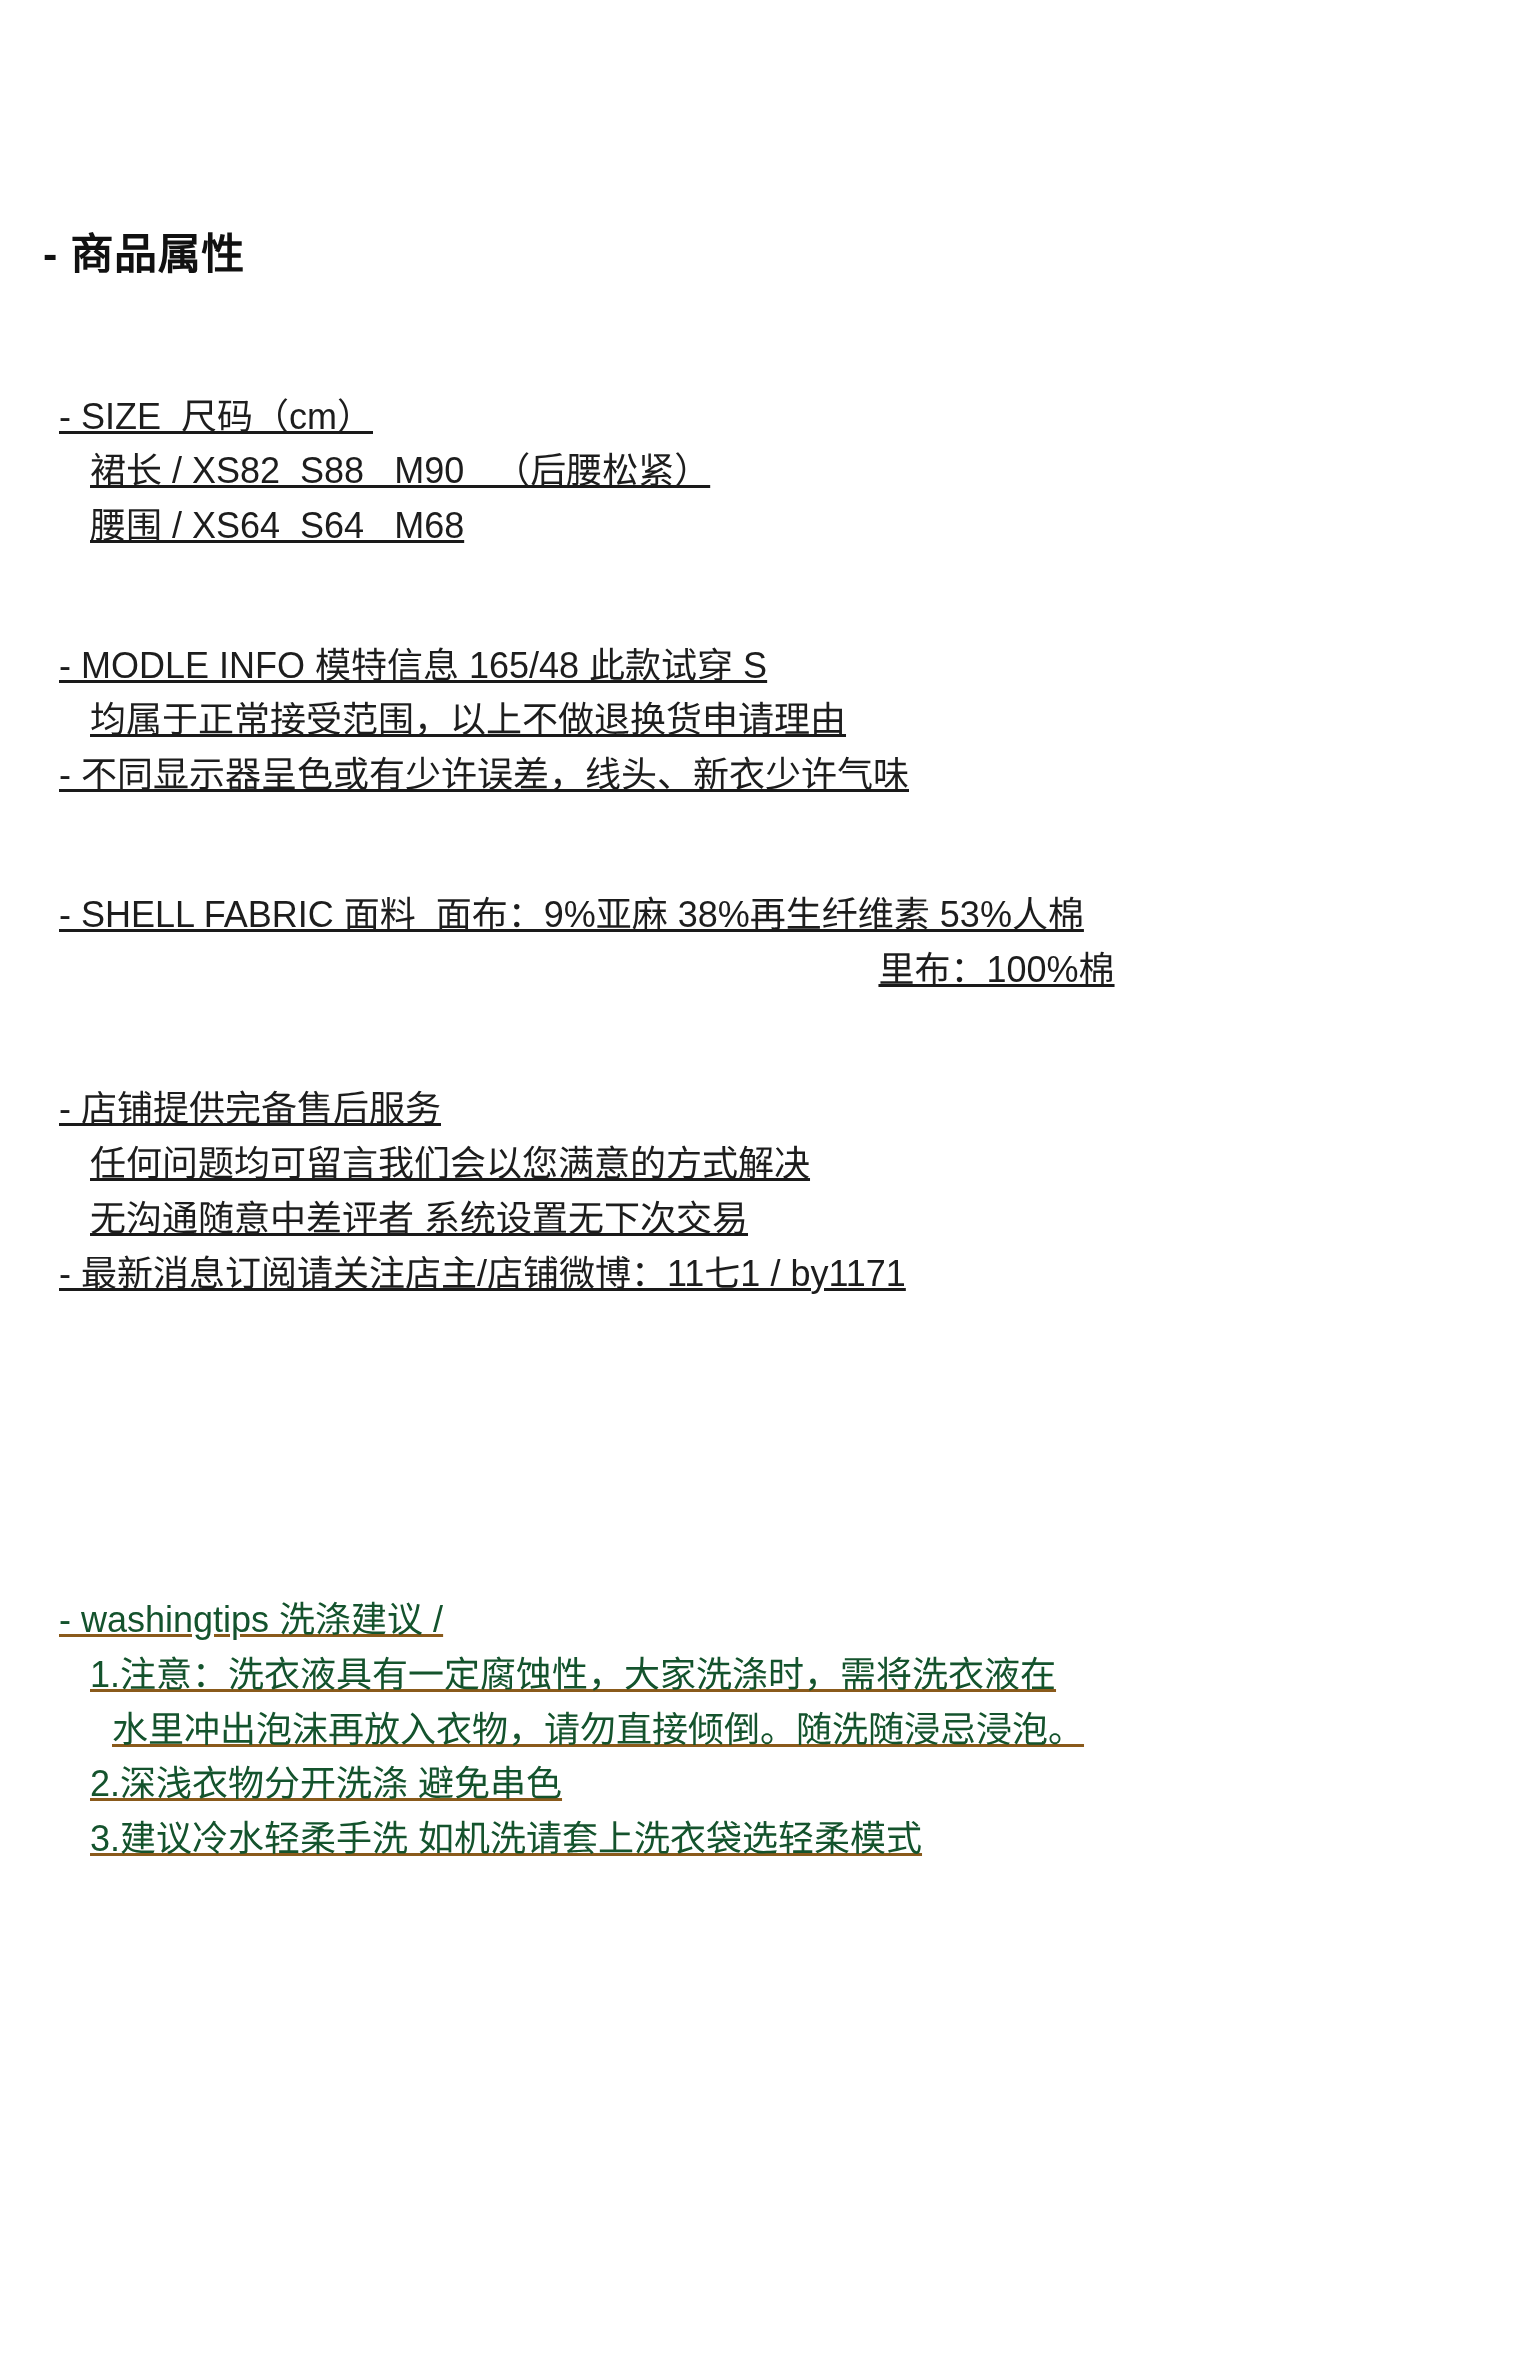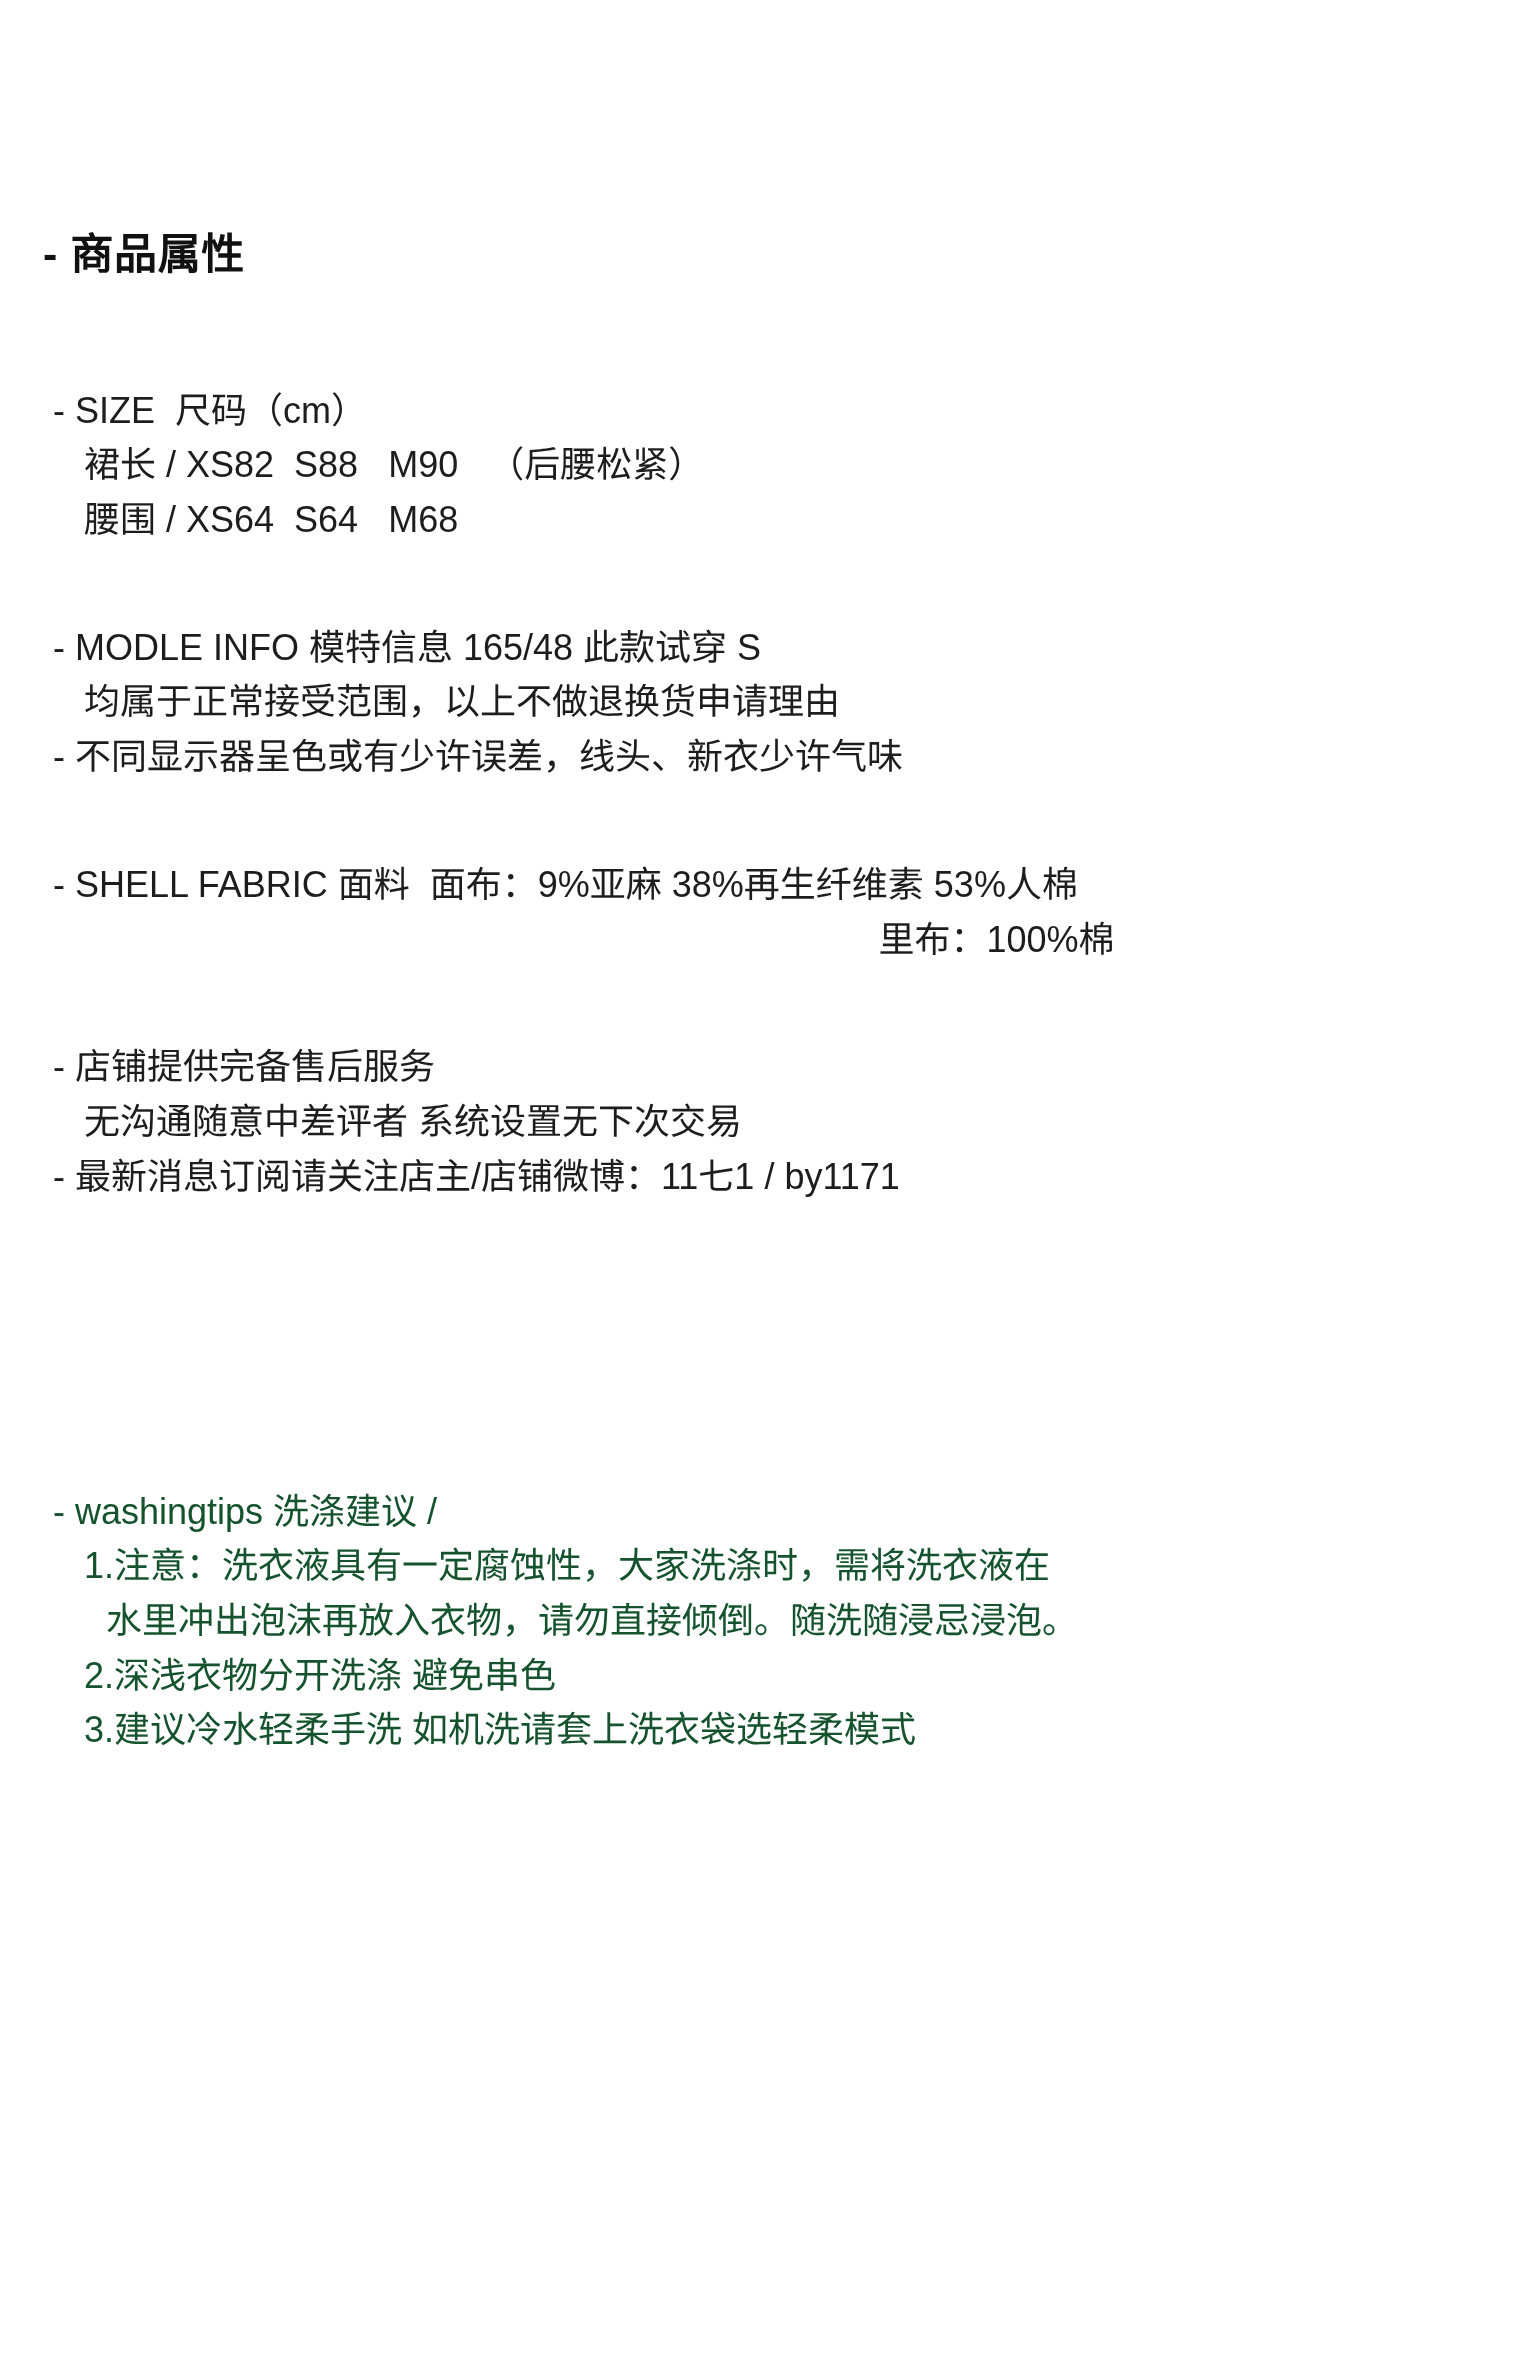--- a/index.html
+++ b/index.html
@@ -31,21 +31,22 @@
   }
   .heading {
     font-size: 43px;
     font-weight: bold;
     letter-spacing: 0.6px;
     line-height: 1.2;
     margin: 0 0 0 0;
     color: #111111;
   }
   .block {
-    margin: 10px;
+    margin: 16px;
+    text-decoration: underline;
   }
   .line {
     font-size: 36px;
     line-height: 1.52;
     color: #1d1d1d;
     white-space: pre;
     font-weight: 400;
   }
   .indent-1 { padding-left: 31px; }
   .indent-2 { padding-left: 53px; }
@@ -86,20 +87,21 @@
 
     <div class="block">
       <div class="line">- SHELL FABRIC 面料  面布：9%亚麻 38%再生纤维素 53%人棉</div>
       <div class="line indent-fabric">里布：100%棉</div>
     </div>
 
     <div class="gap-md"></div>
 
     <div class="block">
       <div class="line">- 店铺提供完备售后服务</div>
+      <div class="line indent-1">任何问题均可留言我们会以您满意的方式解决</div>
       <div class="line indent-1">无沟通随意中差评者 系统设置无下次交易</div>
       <div class="line">- 最新消息订阅请关注店主/店铺微博：11七1 / by1171</div>
     </div>
 
     <div class="gap-xl"></div>
 
     <div class="block wash">
       <div class="line">- washingtips 洗涤建议 /</div>
       <div class="line indent-1">1.注意：洗衣液具有一定腐蚀性，大家洗涤时，需将洗衣液在</div>
       <div class="line indent-2">水里冲出泡沫再放入衣物，请勿直接倾倒。随洗随浸忌浸泡。</div>

